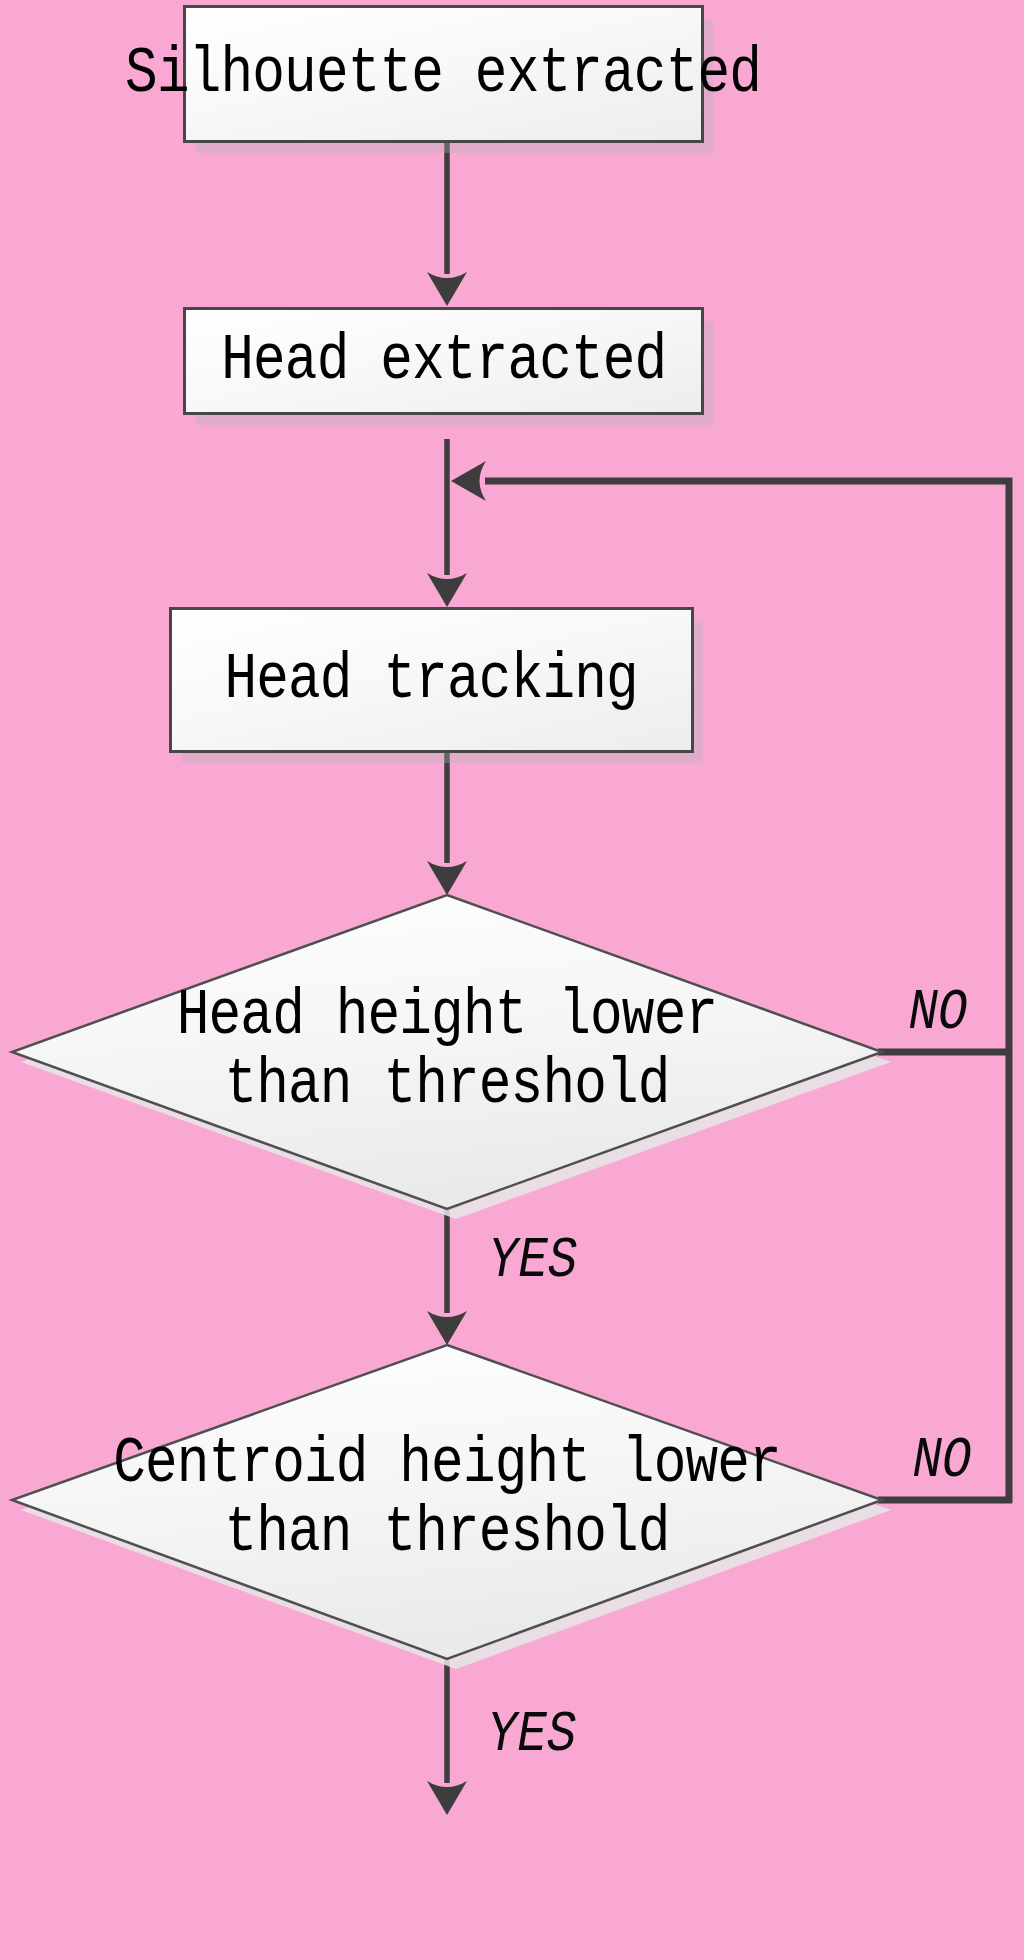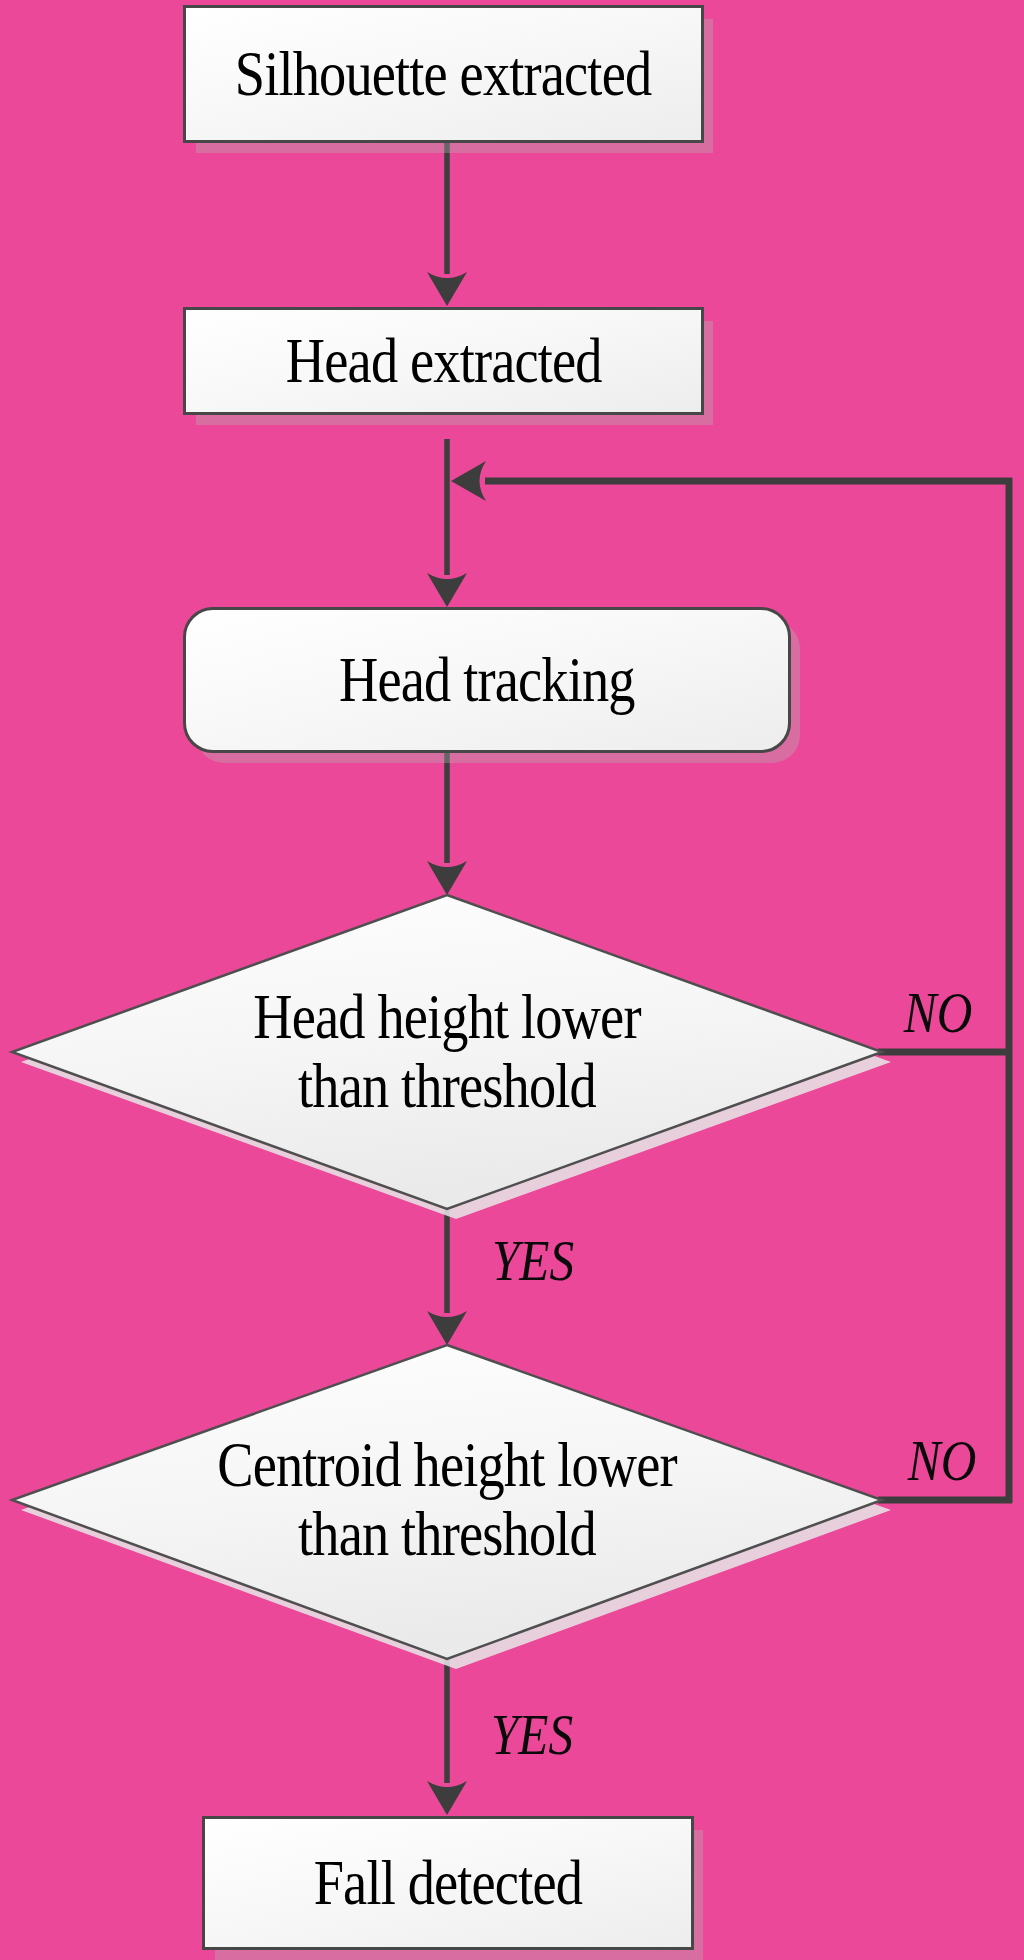--- a/index.html
+++ b/index.html
@@ -4,23 +4,23 @@
 <style>
   html, body {
     margin: 0;
     padding: 0;
     background: #ffffff;
   }
   #canvas {
     position: relative;
     width: 1024px;
     height: 1960px;
-    background: #ec4899;
+    background: #f9a8d4;
     overflow: hidden;
-    font-family: Liberation Serif, serif;
+    font-family: Liberation Mono, monospace;
   }
   #connector-layer {
     position: absolute;
     left: 0;
     top: 0;
     z-index: 1;
   }
   .pbox {
     position: absolute;
     z-index: 2;
@@ -119,27 +119,24 @@
   </svg>
 
   <div class="pbox" style="left:183px; top:5px; width:521px; height:138px;">
     <span class="lbl">Silhouette extracted</span>
   </div>
 
   <div class="pbox" style="left:183px; top:307px; width:521px; height:108px;">
     <span class="lbl">Head extracted</span>
   </div>
 
-  <div class="pbox" style="left:183px; top:607px; width:608px; height:146px;border-radius:30px;">
+  <div class="pbox" style="left:169px; top:607px; width:525px; height:146px;">
     <span class="lbl">Head tracking</span>
   </div>
 
-  <div class="pbox" style="left:202px; top:1816px; width:492px; height:134px;">
-    <span class="lbl">Fall detected</span>
-  </div>
 
   <div class="dtext" style="left:447px; top:1051px;">
     <div>Head height lower</div>
     <div>than threshold</div>
   </div>
 
   <div class="dtext" style="left:447px; top:1499px;">
     <div>Centroid height lower</div>
     <div>than threshold</div>
   </div>

